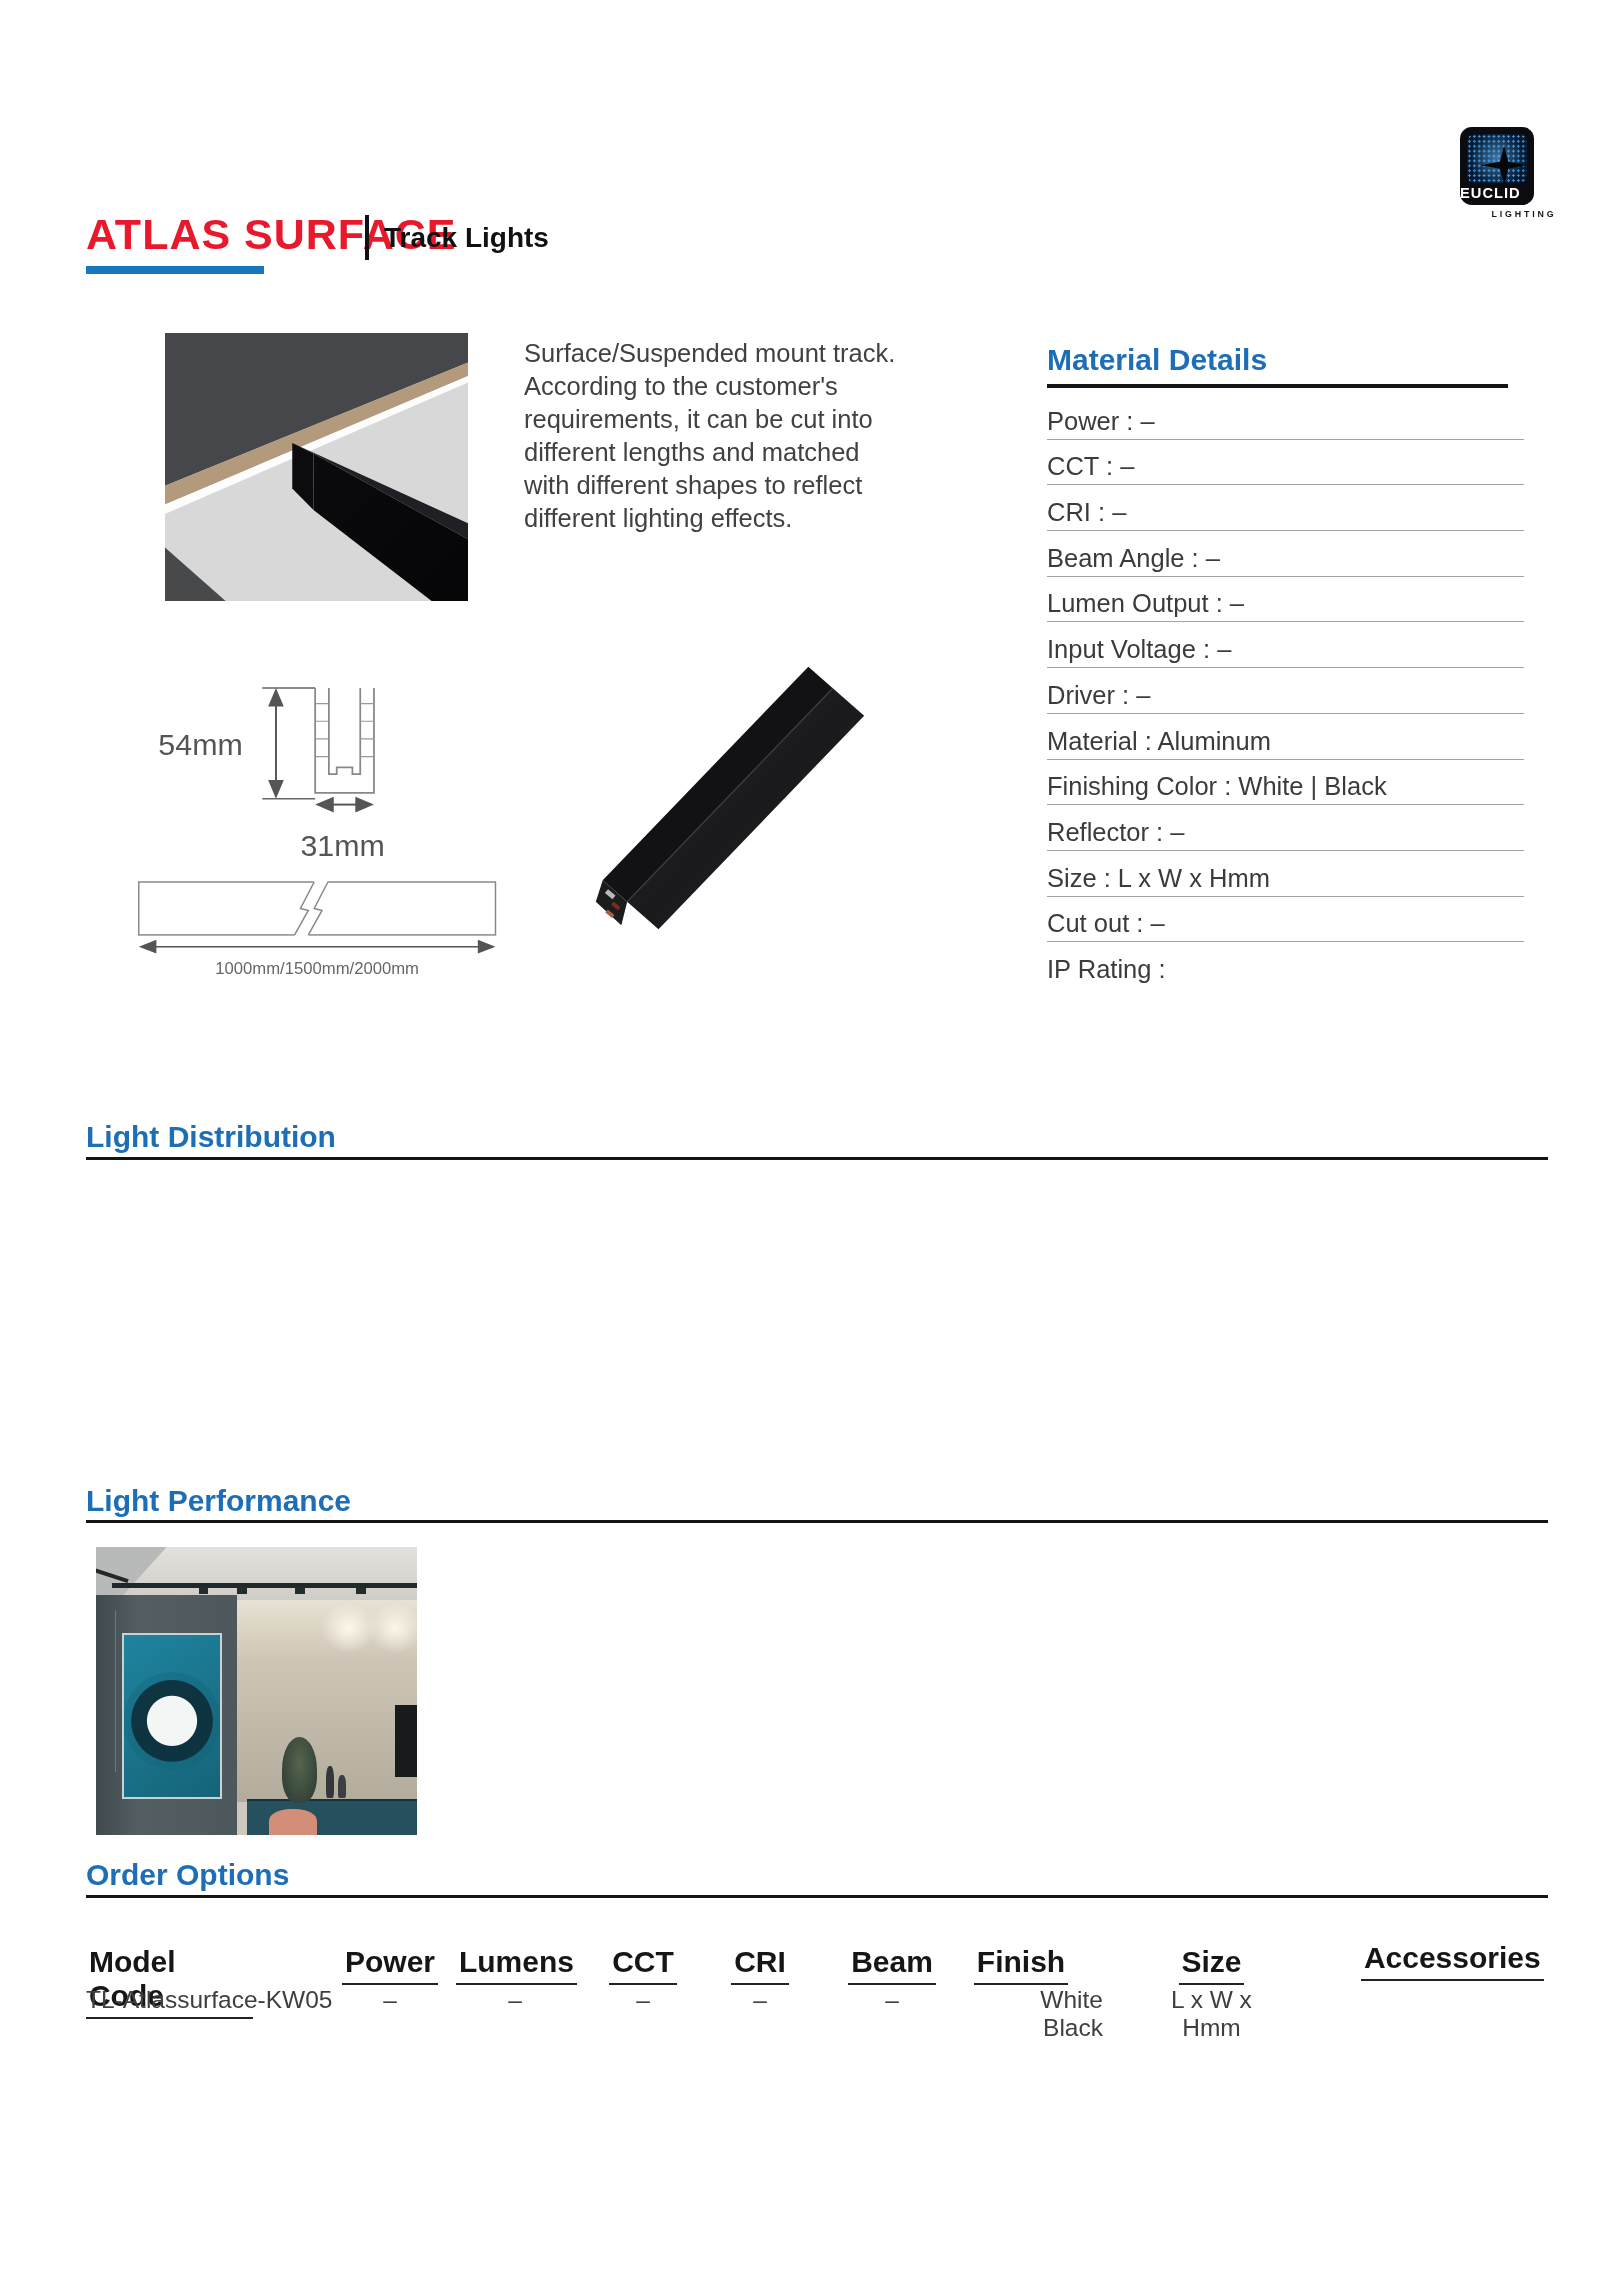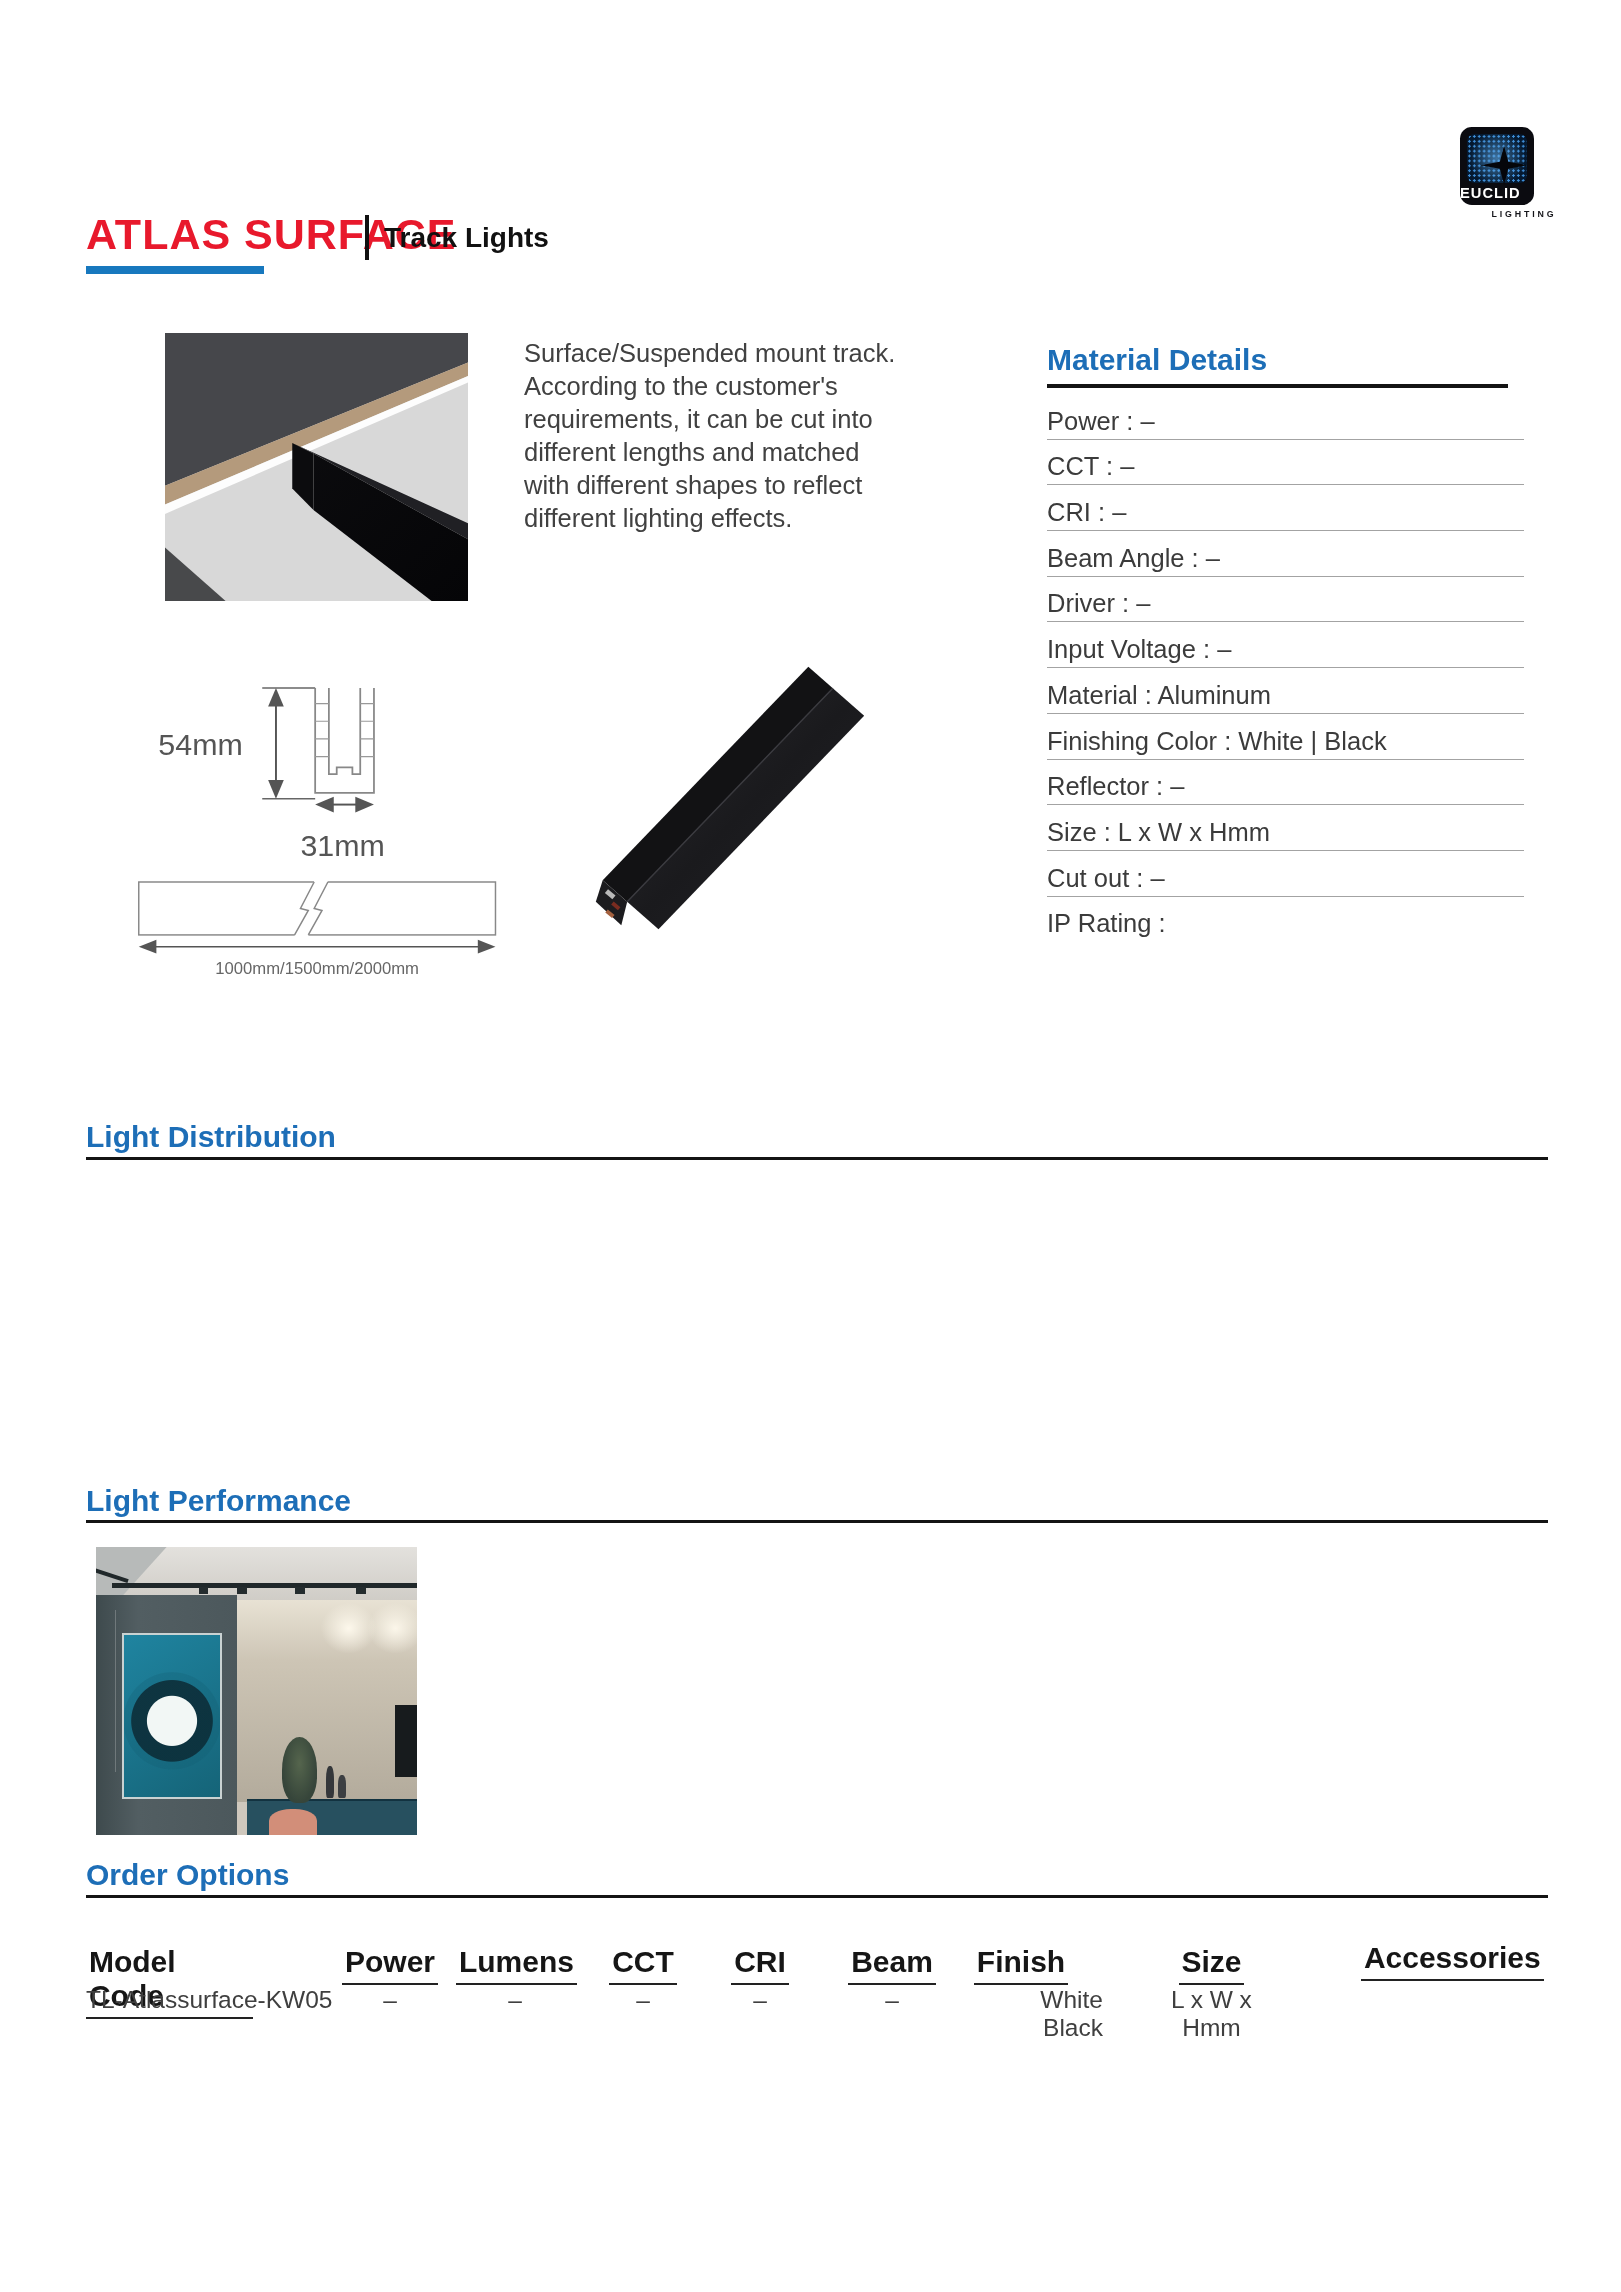--- a/index.html
+++ b/index.html
@@ -129,22 +129,23 @@
     <div>different lighting effects.</div>
   </div>
 
   <div class="abs tech-h">Material Details</div>
   <div class="abs tech-underline"></div>
   <div class="abs tech-list">
     <div class="tech-row">Power : –</div>
     <div class="tech-row">CCT : –</div>
     <div class="tech-row">CRI : –</div>
     <div class="tech-row">Beam Angle : –</div>
+    <div class="tech-row">Lumen Output : –</div>
+    <div class="tech-row">Input Voltage : –</div>
     <div class="tech-row">Driver : –</div>
-    <div class="tech-row">Input Voltage : –</div>
     <div class="tech-row">Material : Aluminum</div>
     <div class="tech-row">Finishing Color : White | Black</div>
     <div class="tech-row">Reflector : –</div>
     <div class="tech-row">Size : L x W x Hmm</div>
     <div class="tech-row">Cut out :  –</div>
     <div class="tech-row">IP Rating :</div>
   </div>
 
   <svg class="abs dim-svg" width="392" height="314" viewBox="0 0 400 320">
 

